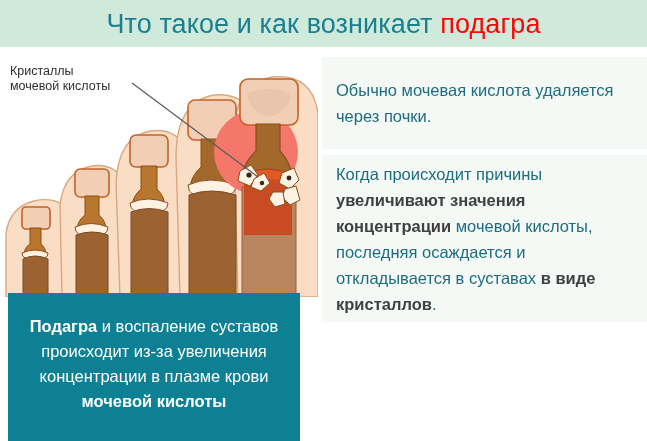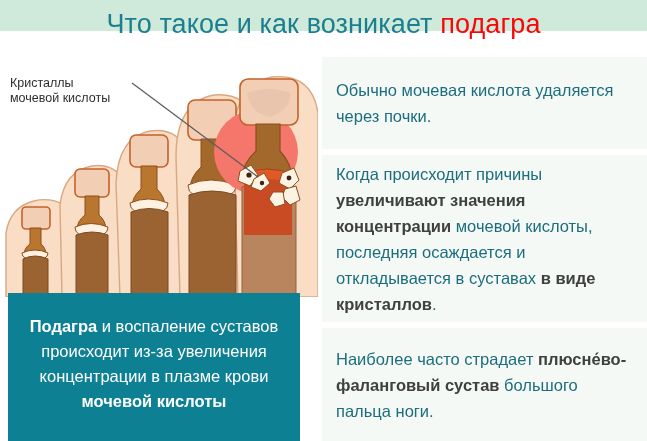--- a/index.html
+++ b/index.html
@@ -11,41 +11,41 @@
   }
   #infographic{
     position:absolute; left:0; top:0;
     width:647px; height:441px;
     background:#ffffff;
   }
 
   
   .title-bar{
     position:absolute; left:0; top:0;
-    width:647px; height:31px;
+    width:647px; height:47px;
     background:#cfe9db;
   }
   .title-text{
     position:absolute; left:0; top:4px;
     width:647px; text-align:center;
     font-size:27px; line-height:40px;
     color:#1c7f8f; letter-spacing:.1px;
     white-space:nowrap;
   }
   .title-text .accent{ color:#fb0606; }
 
   
   .illustration{
     position:absolute; left:0; top:47px;
     width:318px; height:250px;
   }
   .illustration svg{ display:block; }
 
   .crystal-label{
-    position:absolute; left:10px; top:76px;
+    position:absolute; left:10px; top:64px;
     font-size:12.5px; line-height:15px;
     color:#2e2e2e; z-index:6;
     white-space:pre-line;
   }
 
   
   .teal-box{
     position:absolute; left:8px; top:293px;
     width:292px; height:148px;
     background:#0e8094;
@@ -175,21 +175,16 @@
         <span>Обычно мочевая кислота удаляется через почки.</span>
       </div>
     </div>
 
     <div class="card card-2">
       <div class="card-text">
         <span>Когда происходит причины </span><b>увеличивают значения концентрации</b><span> мочевой кислоты, последняя осаждается и откладывается в суставах </span><b>в виде кристаллов</b><span>.</span>
       </div>
     </div>
 
-    <div class="card card-3">
-      <div class="card-text">
-        <span>Наиболее часто страдает </span><b>плюсне́во-фаланговый сустав</b><span> большого пальца ноги.</span>
-      </div>
-    </div>
 
   </div>
 
 </div>
 
 </body></html>

